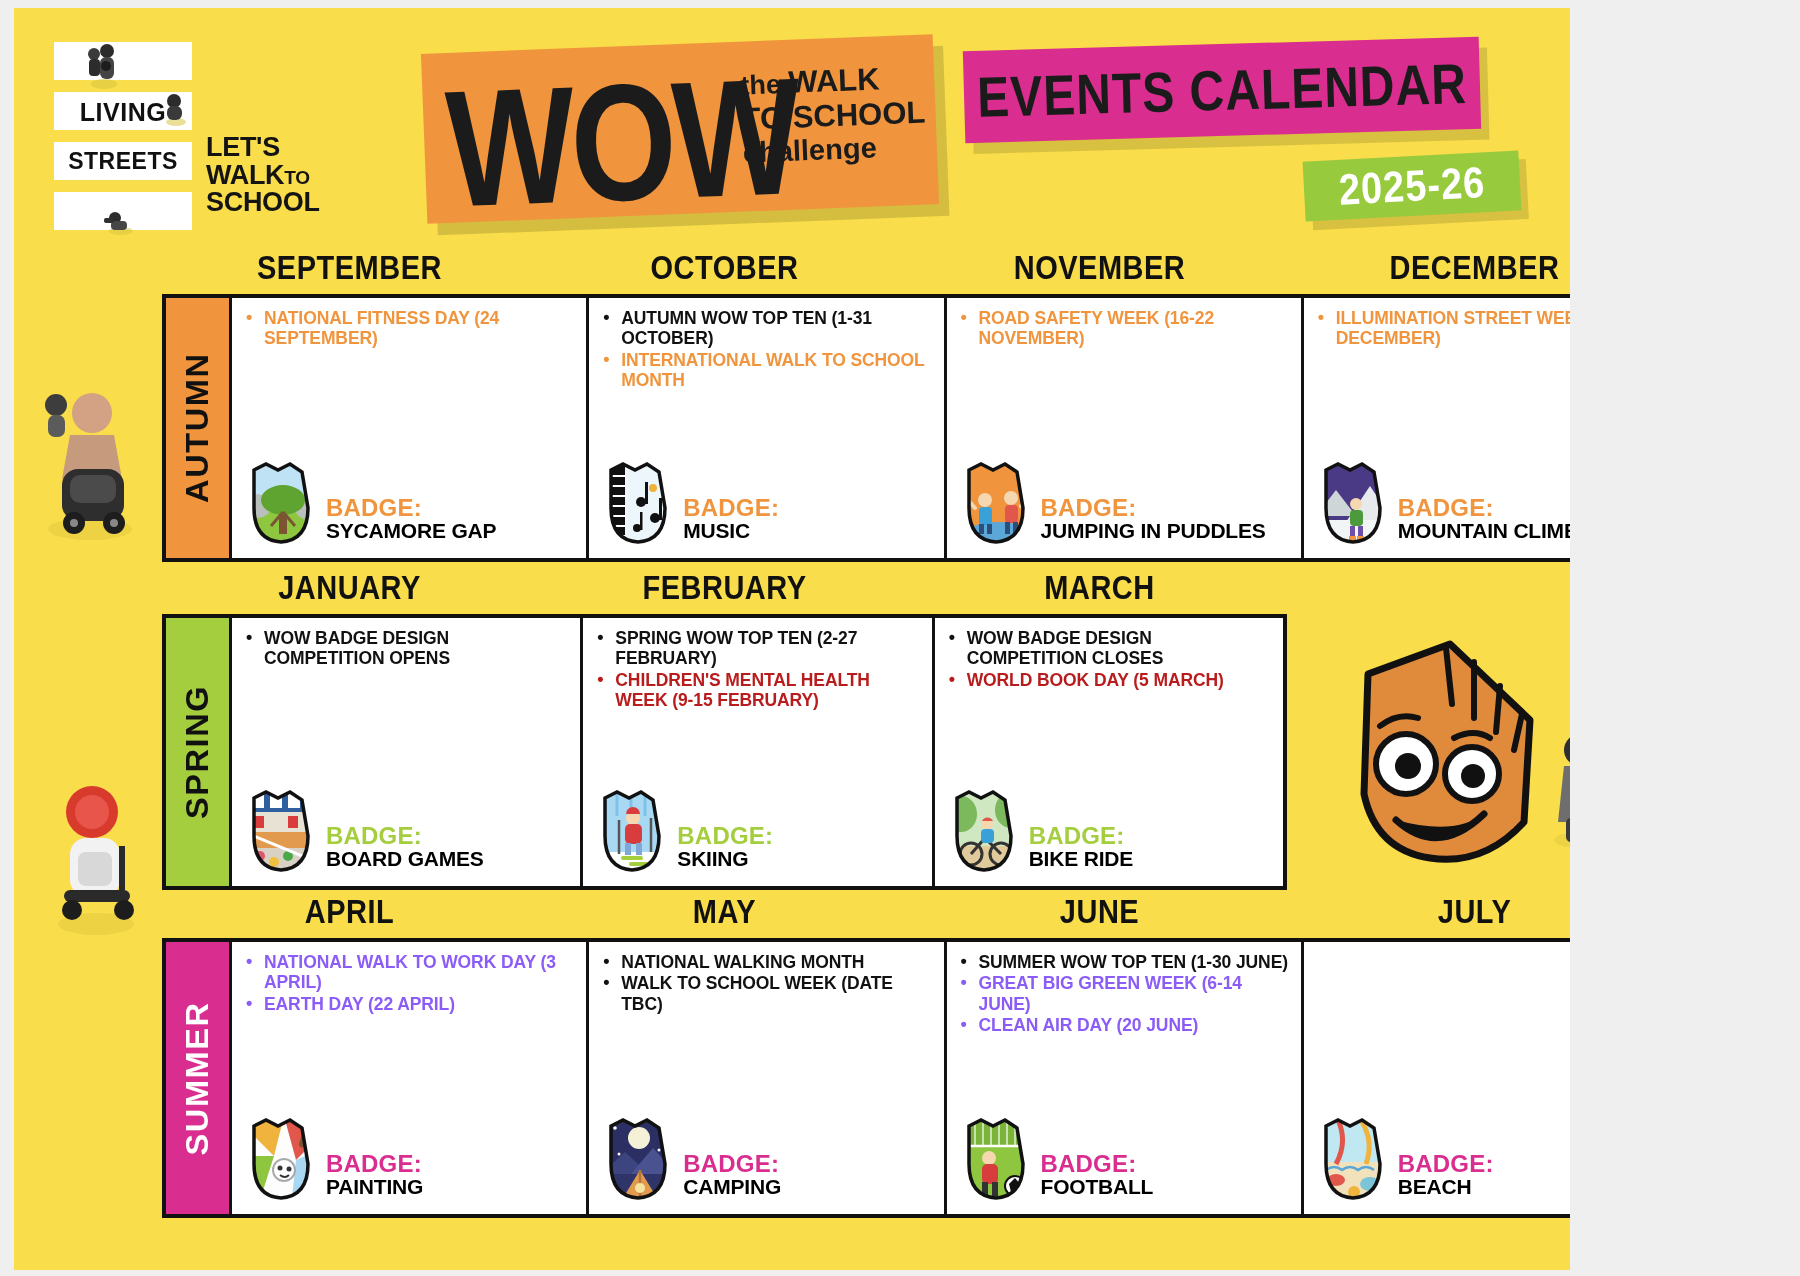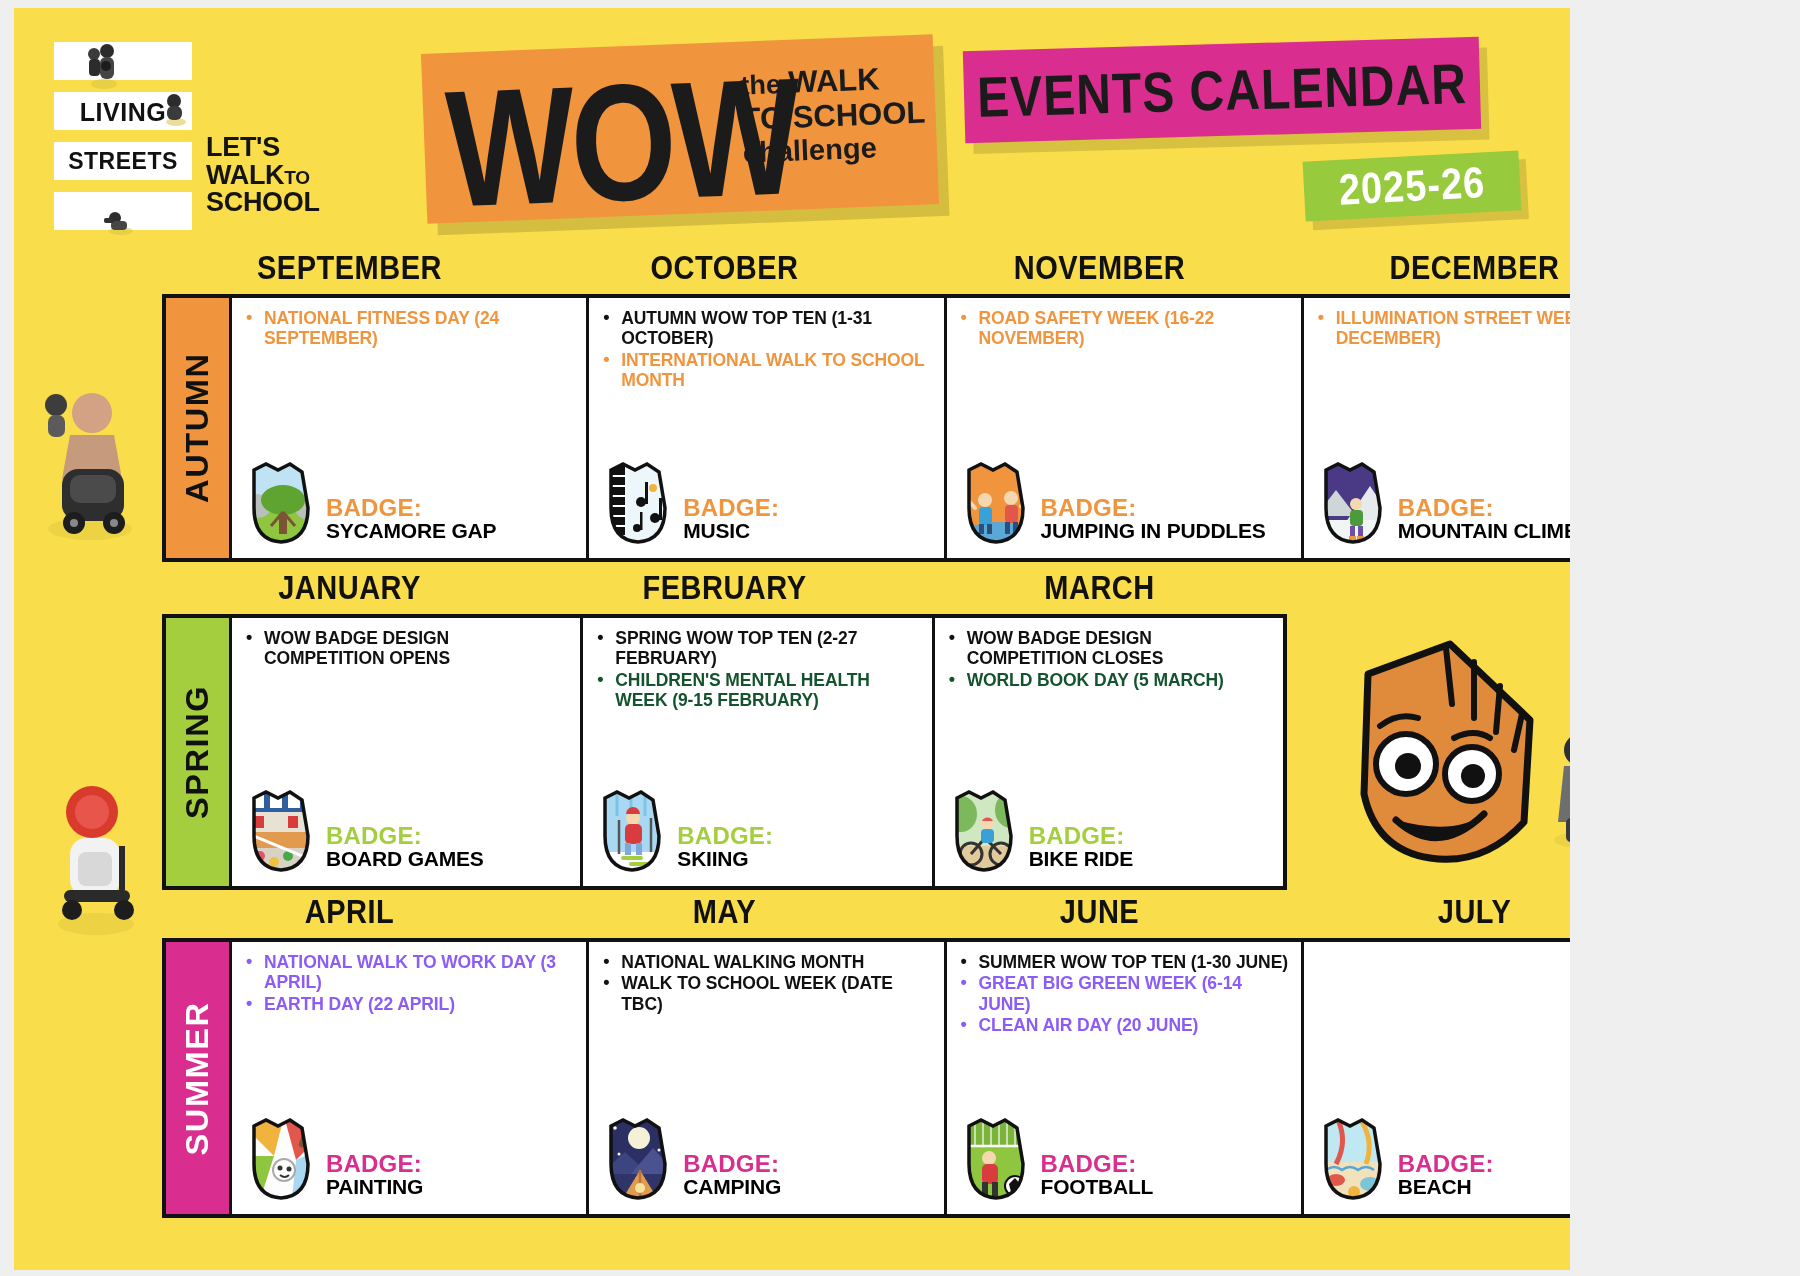--- a/index.html
+++ b/index.html
@@ -122,21 +122,21 @@
   ul.evlist li {
     position: relative; padding-left: 20px;
     font-size: 17.5px; font-weight: 800; line-height: 1.16;
     letter-spacing: -.1px; margin-bottom: 1px;
   }
   ul.evlist li::before {
     content: "•"; position: absolute; left: 2px; top: -1px; font-size: 18px;
   }
   li.c-black { color: #111; }
   li.c-orange { color: #f0953d; }
-  li.c-green { color: #14532d; }
+  li.c-green { color: #b91c1c; }
   li.c-pink { color: #8b5cf6; }
 
   .badge-wrap {
     position: absolute; left: 12px; bottom: 10px;
     display: flex; align-items: flex-end; gap: 4px;
   }
   .badge-icon {
     width: 78px; height: 92px; position: relative; flex: none;
   }
   .badge-icon svg { width: 100%; height: 100%; display: block; }

